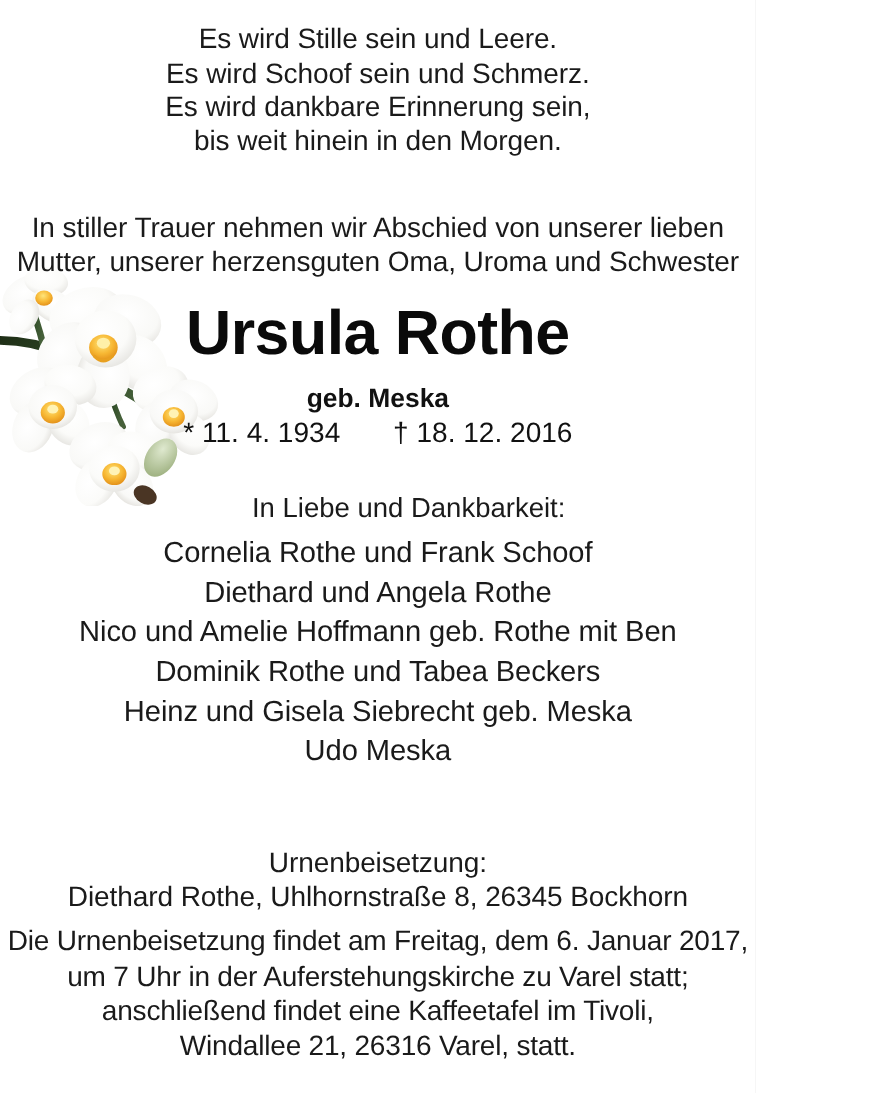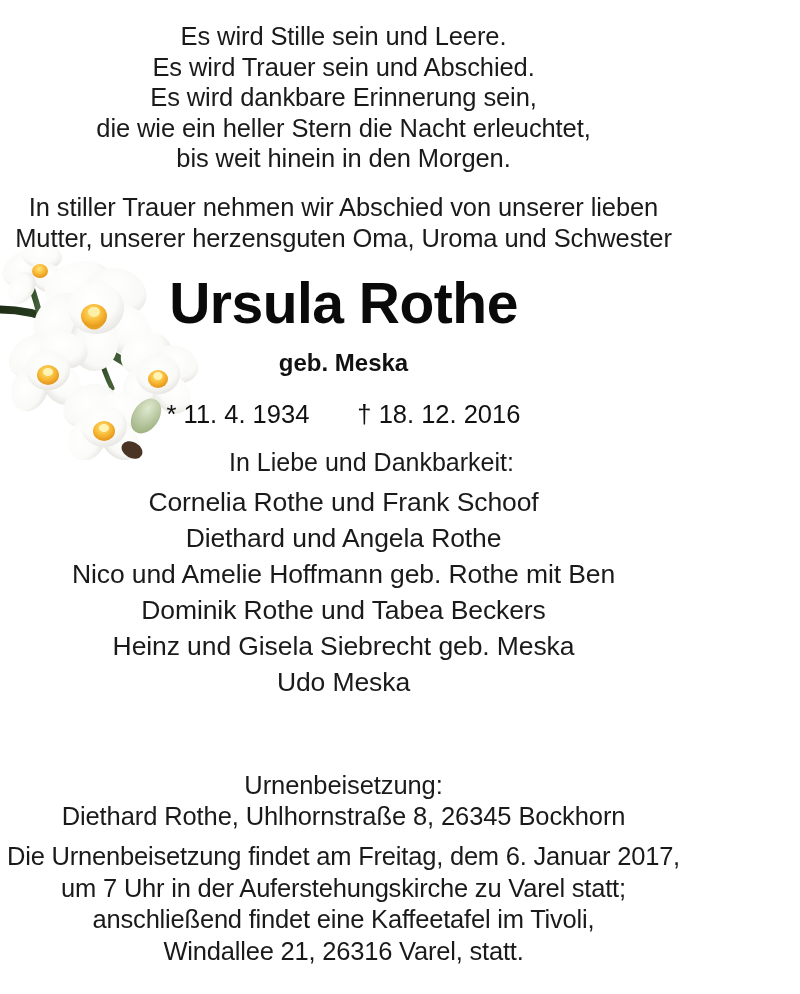--- a/index.html
+++ b/index.html
@@ -89,21 +89,21 @@
     font-size: 24px;
     font-weight: bold;
     line-height: 30px;
     margin-top: 14px;
     color: #111111;
   }
 
   .dates {
     font-size: 25.5px;
     line-height: 33px;
-    margin-top: 20px;
+    margin-top: 0;
     white-space: pre;
     color: #111111;
   }
 
   .dates .gap {
     display: inline-block;
     width: 48px;
   }
 
   .gratitude-heading {
@@ -242,23 +242,22 @@
 
         <ellipse cx="160" cy="178" rx="13" ry="19" fill="url(#budGrad)" transform="rotate(34 160 178)"></ellipse>
         <ellipse cx="146" cy="212" rx="11" ry="8" fill="#4a3524" transform="rotate(28 146 212)"></ellipse>
       </svg>
     </div>
 
     <div class="content">
 
       <div class="poem">
         <span class="line">Es wird Stille sein und Leere.</span>
-        <span class="line">Es wird Trauer sein und Abschied.</span>
+        <span class="line">Es wird Schoof sein und Schmerz.</span>
         <span class="line">Es wird dankbare Erinnerung sein,</span>
-        <span class="line">die wie ein heller Stern die Nacht erleuchtet,</span>
         <span class="line">bis weit hinein in den Morgen.</span>
       </div>
 
       <div class="intro">
         <span class="line">In stiller Trauer nehmen wir Abschied von unserer lieben</span>
         <span class="line">Mutter, unserer herzensguten Oma, Uroma und Schwester</span>
       </div>
 
       <div class="name-block">
         <div class="deceased-name">Ursula Rothe</div>

